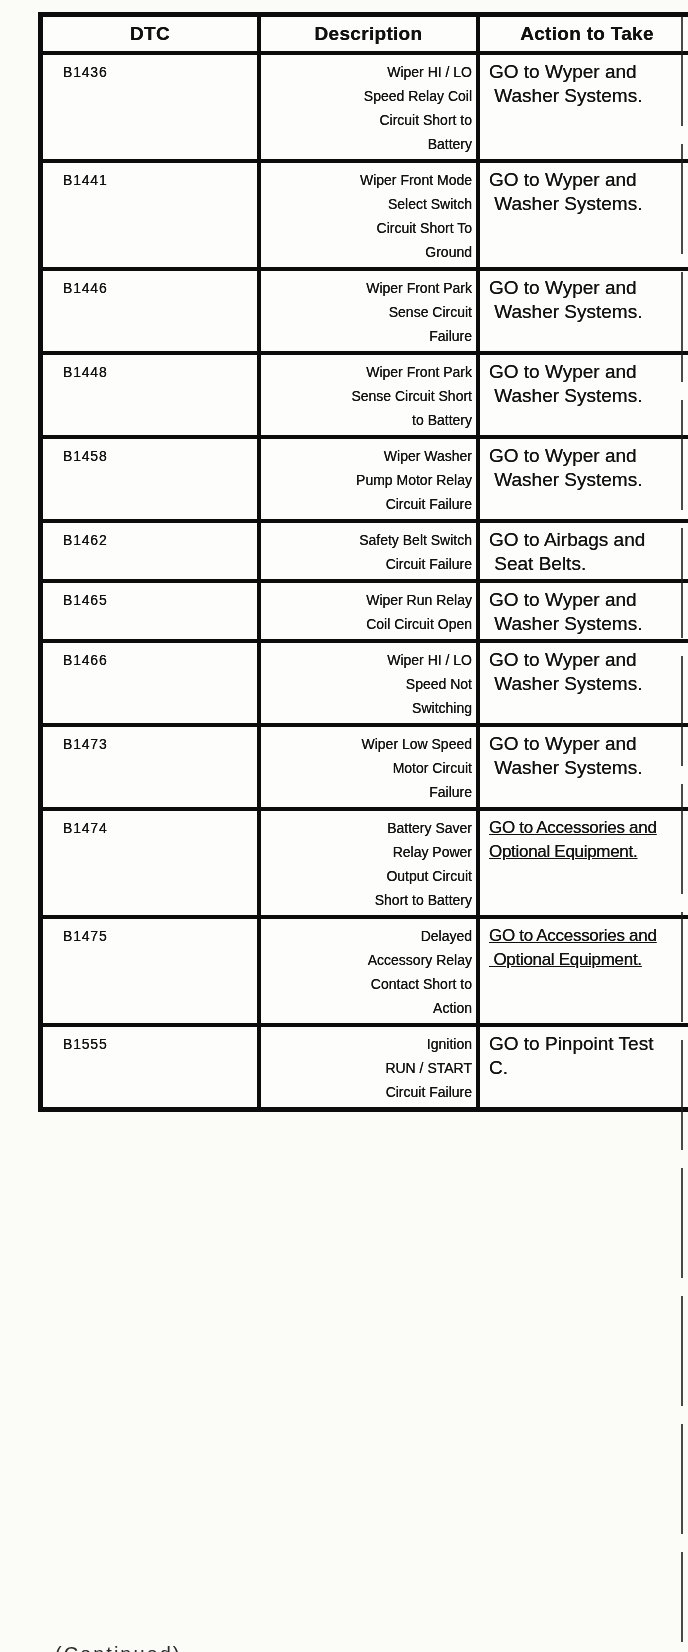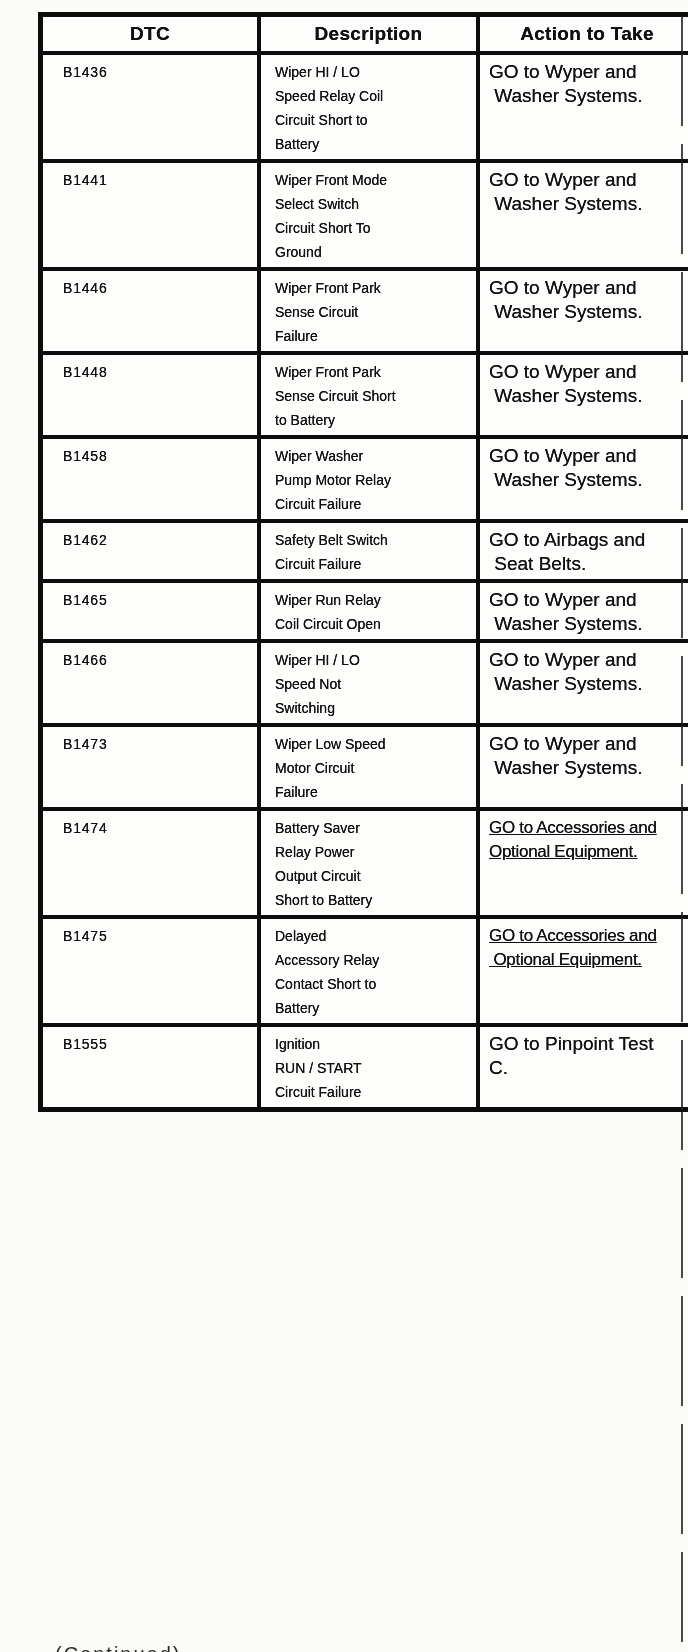--- a/index.html
+++ b/index.html
@@ -54,20 +54,21 @@
     padding: 5px 4px 3px 12px;
     text-shadow: 0 0 0.45px #1a1a1a;
     overflow: hidden;
   }
   td.cell-dtc {
     padding-left: 20px;
     letter-spacing: 0.8px;
   }
   td.cell-desc {
     padding-left: 14px;
+    text-align: right;
   }
   td.cell-action {
     padding-left: 9px;
     font-size: 19px;
   }
   td.cell-action.tight {
     font-size: 17px;
     letter-spacing: -0.3px;
     text-decoration: underline;
   }
@@ -202,21 +203,21 @@
 Short to Battery</td>
     <td class="col-action cell-action tight">GO to Accessories and
 Optional Equipment.</td>
   </tr>
 
   <tr>
     <td class="col-dtc cell-dtc">B1475</td>
     <td class="col-desc cell-desc">Delayed
 Accessory Relay
 Contact Short to
-Battery</td>
+Action</td>
     <td class="col-action cell-action tight">GO to Accessories and
  Optional Equipment.</td>
   </tr>
 
 
   <tr>
     <td class="col-dtc cell-dtc">B1555</td>
     <td class="col-desc cell-desc">Ignition
 RUN / START
 Circuit Failure</td>

